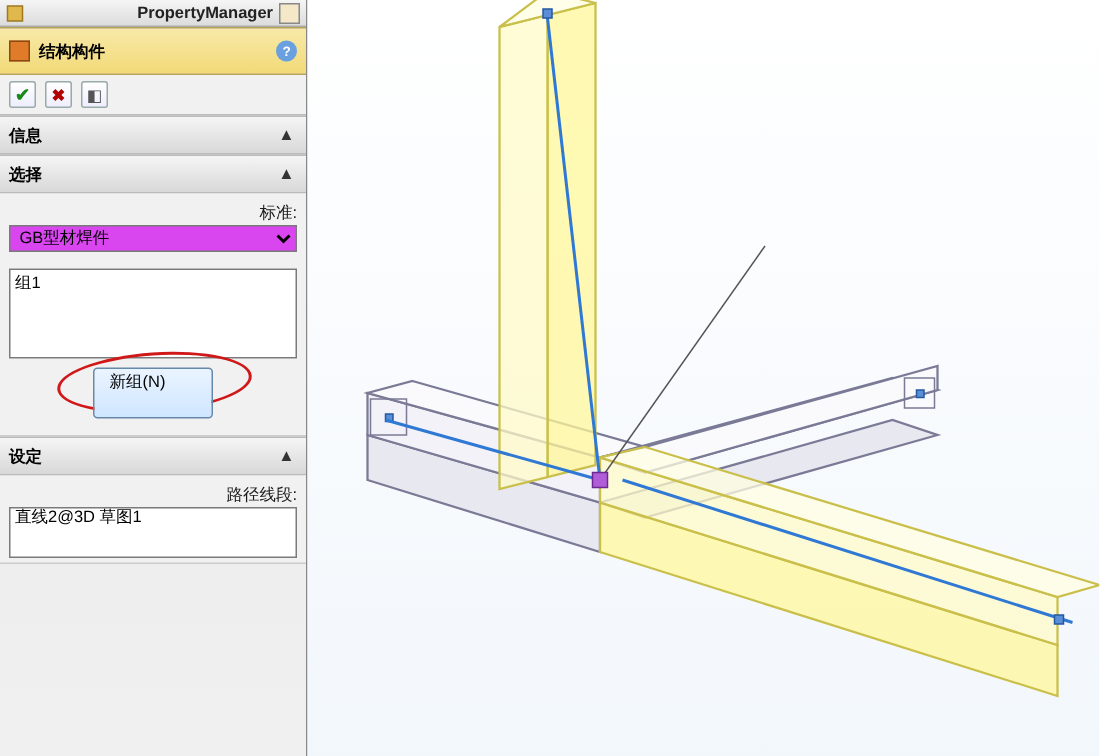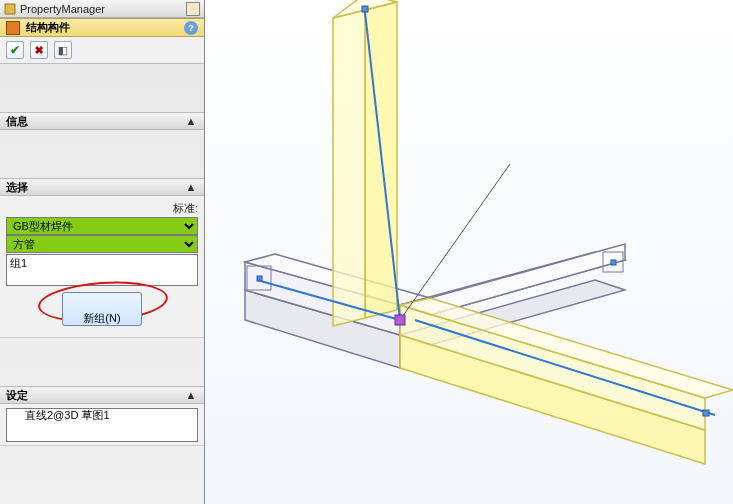--- a/index.html
+++ b/index.html
@@ -1,45 +1,45 @@
 <!DOCTYPE html>
 <html><head>
 <meta charset="utf-8">
 <style>
   * { box-sizing: border-box; margin: 0; padding: 0; font-family: "Microsoft YaHei", Arial, sans-serif; font-size: 11px; }
   html, body { width: 733px; height: 504px; overflow: hidden; background: #fff; }
   .app { display: flex; width: 100%; height: 100%; }
   .panel { width: 205px; height: 100%; background: linear-gradient(#e8e8e8,#f0f0f0); border-right: 1px solid #888; display: flex; flex-direction: column; }
   .titlebar { display: flex; align-items: center; height: 18px; background: linear-gradient(#f5f5f5,#dcdcdc); border-bottom: 1px solid #aaa; padding: 0 4px; gap: 4px; }
   .titlebar .icon-token { width: 12px; height: 12px; display: inline-flex; align-items: center; justify-content: center; }
-  .titlebar .pm-title { font-weight: normal; font-size: 11px; color: #222; flex: 1; }
+  .titlebar .pm-title { font-weight: bold; font-size: 11px; color: #222; flex: 1; text-align: right; }
   .titlebar .pin { width: 14px; height: 14px; border: 1px solid #888; background: #f4e8c8; }
-  .hdr { display: flex; align-items: center; gap: 6px; height: 19px; padding: 0 6px; background: linear-gradient(#f7e9a8,#f2da78); border-top: 1px solid #b8a254; border-bottom: 1px solid #b8a254; }
+  .hdr { display: flex; align-items: center; gap: 6px; height: 32px; padding: 0 6px; background: linear-gradient(#f7e9a8,#f2da78); border-top: 1px solid #b8a254; border-bottom: 1px solid #b8a254; }
   .hdr .orange-cube { width: 14px; height: 14px; background: #e07b2a; border: 1px solid #8a4a15; }
   .hdr .hdr-title { font-weight: bold; color: #000; flex: 1; }
   .hdr .help { width: 14px; height: 14px; border-radius: 50%; background: #6aa0e0; color: #fff; display: inline-flex; align-items: center; justify-content: center; font-size: 9px; font-weight: bold; }
   .okrow { display: flex; align-items: center; gap: 6px; padding: 4px 6px; background: #f1f1f1; border-bottom: 1px solid #bbb; }
   .btn-icon { width: 18px; height: 18px; border: 1px solid #9aa; background: linear-gradient(#fff,#eef); display: inline-flex; align-items: center; justify-content: center; border-radius: 2px; }
   .check { color: #1a8a1a; font-weight: bold; font-size: 12px; }
   .cross { color: #b00000; font-weight: bold; font-size: 11px; }
   .pin-icon { color: #555; font-size: 11px; }
-  .section-head { display: flex; align-items: center; height: 18px; padding: 0 6px; background: linear-gradient(#f5f5f5,#d8d8d8); border-top: 1px solid #bbb; border-bottom: 1px solid #bbb; margin-top: 48px; }
+  .section-head { display: flex; align-items: center; height: 18px; padding: 12px 6px; background: linear-gradient(#f5f5f5,#d8d8d8); border-top: 1px solid #bbb; border-bottom: 1px solid #bbb; }
   .section-head .shead { font-weight: bold; flex: 1; }
   .chev { width: 14px; text-align: center; color: #333; }
   .section-body { padding: 3px 6px; background: #f1f1f1; border-bottom: 1px solid #ccc; }
   .lbl { display: block; color: #1a1a1a; margin: 2px 0 1px; text-align: right; }
-  select.combo { width: 100%; height: 18px; border: 1px solid #7a7a7a; background: #84cc16; font-size: 11px; padding: 0 2px; }
-  .listbox { width: 100%; height: 32px; border: 1px solid #7a7a7a; background: #fff; overflow: auto; margin-top: 1px; }
+  select.combo { width: 100%; height: 18px; border: 1px solid #7a7a7a; background: #d946ef; font-size: 11px; padding: 0 2px; }
+  .listbox { width: 100%; height: 60px; border: 1px solid #7a7a7a; background: #fff; overflow: auto; margin-top: 11px; }
   .listbox .li-item { padding: 1px 3px; }
   .listbox .sel { background: #4a87d8; color: #fff; }
   .newgroup-row { display: flex; justify-content: center; padding: 6px 0 8px; position: relative; }
-  .btn-push { min-width: 80px; height: 34px; border: 1px solid #6688aa; background: linear-gradient(#eaf4ff,#cfe6ff); border-radius: 3px; text-align: center; line-height: 18px; padding: 16px 10px; cursor: pointer; position: relative; z-index: 2; }
+  .btn-push { min-width: 80px; height: 34px; border: 1px solid #6688aa; background: linear-gradient(#eaf4ff,#cfe6ff); border-radius: 3px; text-align: left; line-height: 18px; padding: 0 10px; cursor: pointer; position: relative; z-index: 2; }
   .anno-ellipse { position: absolute; width: 130px; height: 40px; border: 2px solid #d01818; border-radius: 50%; left: 32px; top: -4px; transform: rotate(-4deg); pointer-events: none; z-index: 1; }
   .pathlist { width: 100%; height: 34px; border: 1px solid #7a7a7a; background: #fff; overflow: hidden; margin-top: 1px; }
-  .pathlist div { padding: 0 18px; line-height: 13px; }
+  .pathlist div { padding: 0 3px; line-height: 13px; }
   .canvas { flex: 1; position: relative; background: linear-gradient(#ffffff,#f2f7fc); }
   svg.scene { width: 100%; height: 100%; }
 </style>
 </head>
 <body>
 
 <div class="app">
 
   <div class="panel">
 
@@ -80,41 +80,39 @@
       <span class="shead">选择</span>
       <span class="chev">▲</span>
     </div>
 
     <div class="section-body">
       <span class="lbl">标准:</span>
       <select class="combo">
         <option>GB型材焊件</option>
       </select>
 
-      <select class="combo">
-        <option>方管</option>
-      </select>
 
 
       <div class="listbox">
         <div class="li-item">组1</div>
       </div>
 
       <div class="newgroup-row">
         <div class="anno-ellipse"></div>
         <div class="btn-push">新组(N)</div>
       </div>
     </div>
 
     <div class="section-head">
       <span class="shead">设定</span>
       <span class="chev">▲</span>
     </div>
 
     <div class="section-body">
+      <span class="lbl">路径线段:</span>
       <div class="pathlist">
         <div>直线2@3D 草图1</div>
       </div>
     </div>
 
   </div>
 
   <div class="canvas">
     <svg class="scene" viewBox="0 0 528 504">
 

